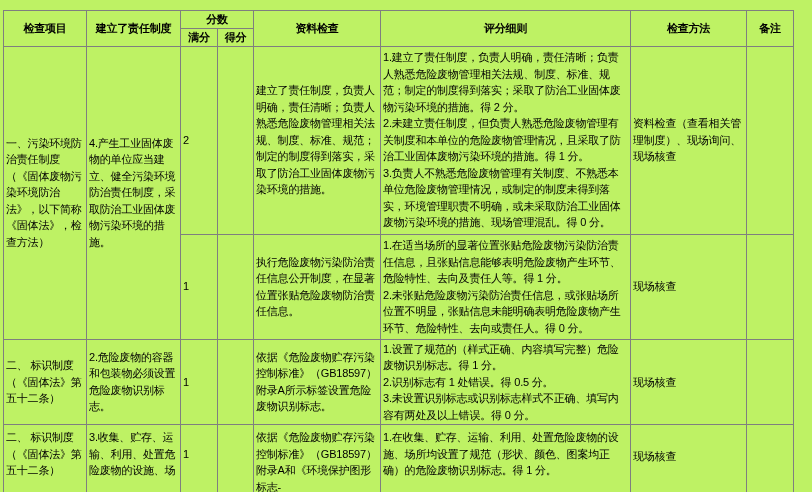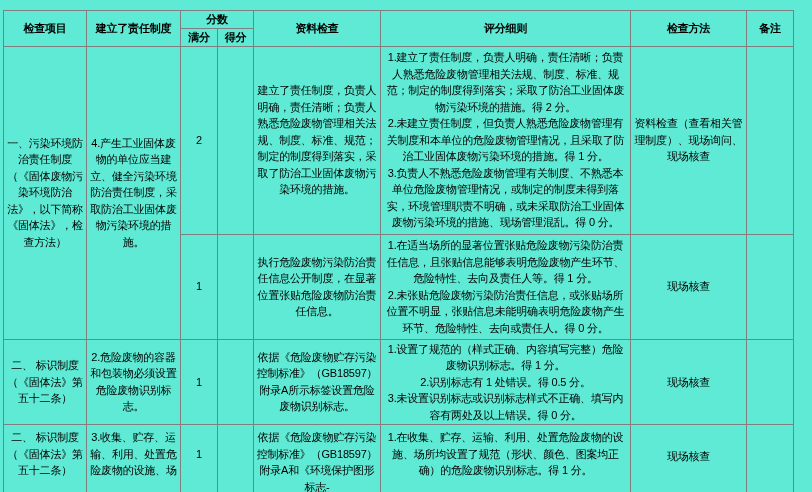--- a/index.html
+++ b/index.html
@@ -5,21 +5,21 @@
   * { margin:0; padding:0; box-sizing:border-box; }
   html, body { width:812px; height:492px; background:#ffffff; }
   body {
     font-family:"Liberation Sans", sans-serif;
     color:#000000;
     overflow:hidden;
   }
   .page {
     position:relative;
     width:812px; height:492px;
-    background:#5eead4;
+    background:#bef264;
     overflow:hidden;
     padding-left:48px;
   }
   table.grid {
     position:absolute;
     left:3px; top:10px;
     width:790px;
     border-collapse:collapse;
     table-layout:fixed;
   }
@@ -30,21 +30,21 @@
     letter-spacing:-0.2px;
     vertical-align:middle;
     word-break:break-all;
   }
   .grid th {
     font-weight:bold;
     text-align:center;
     padding:0 1px;
   }
   .grid td {
-    text-align:center;
+    text-align:left;
     padding:1px 2px;
   }
   thead tr.h1 { height:18px; }
   thead tr.h2 { height:17px; }
   tr.r1a { height:188px; }
   tr.r1b { height:105px; }
   tr.r2  { height:85px;  }
   tr.r3  { height:160px; }
   tr.r3 td { vertical-align:top; padding-top:4px; }
   tr.r3 td.c-method { padding-top:23px; }

